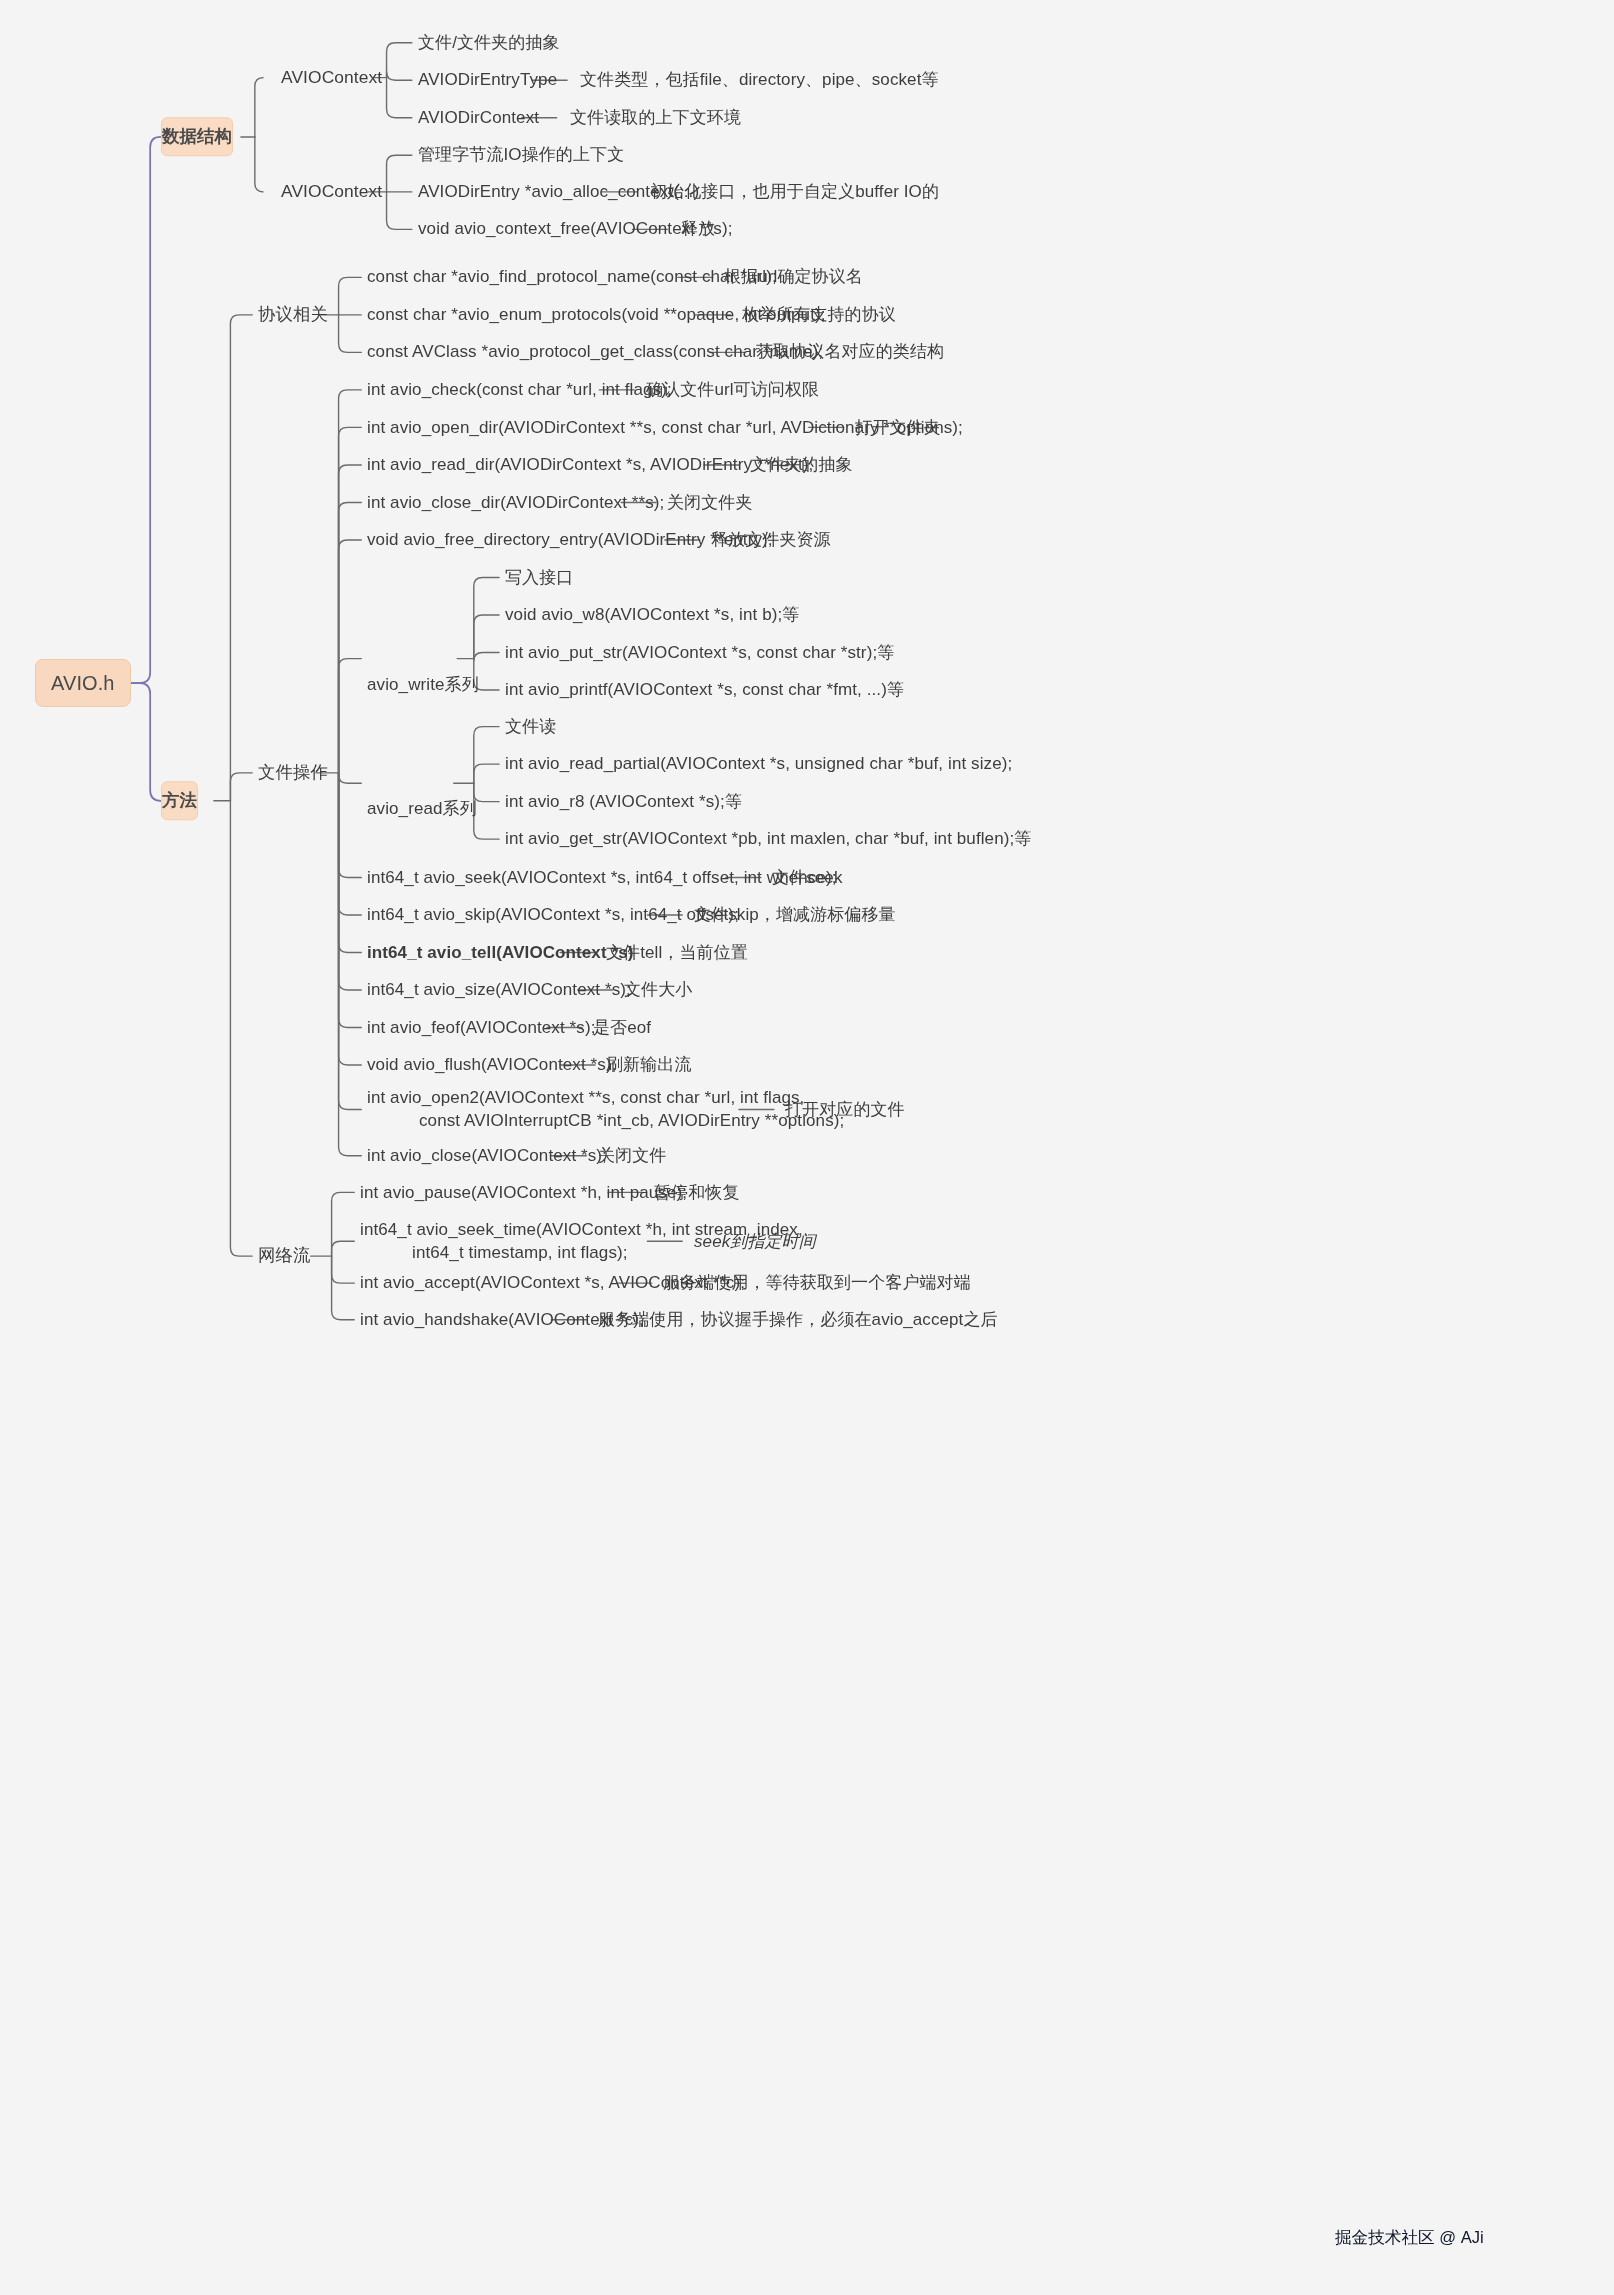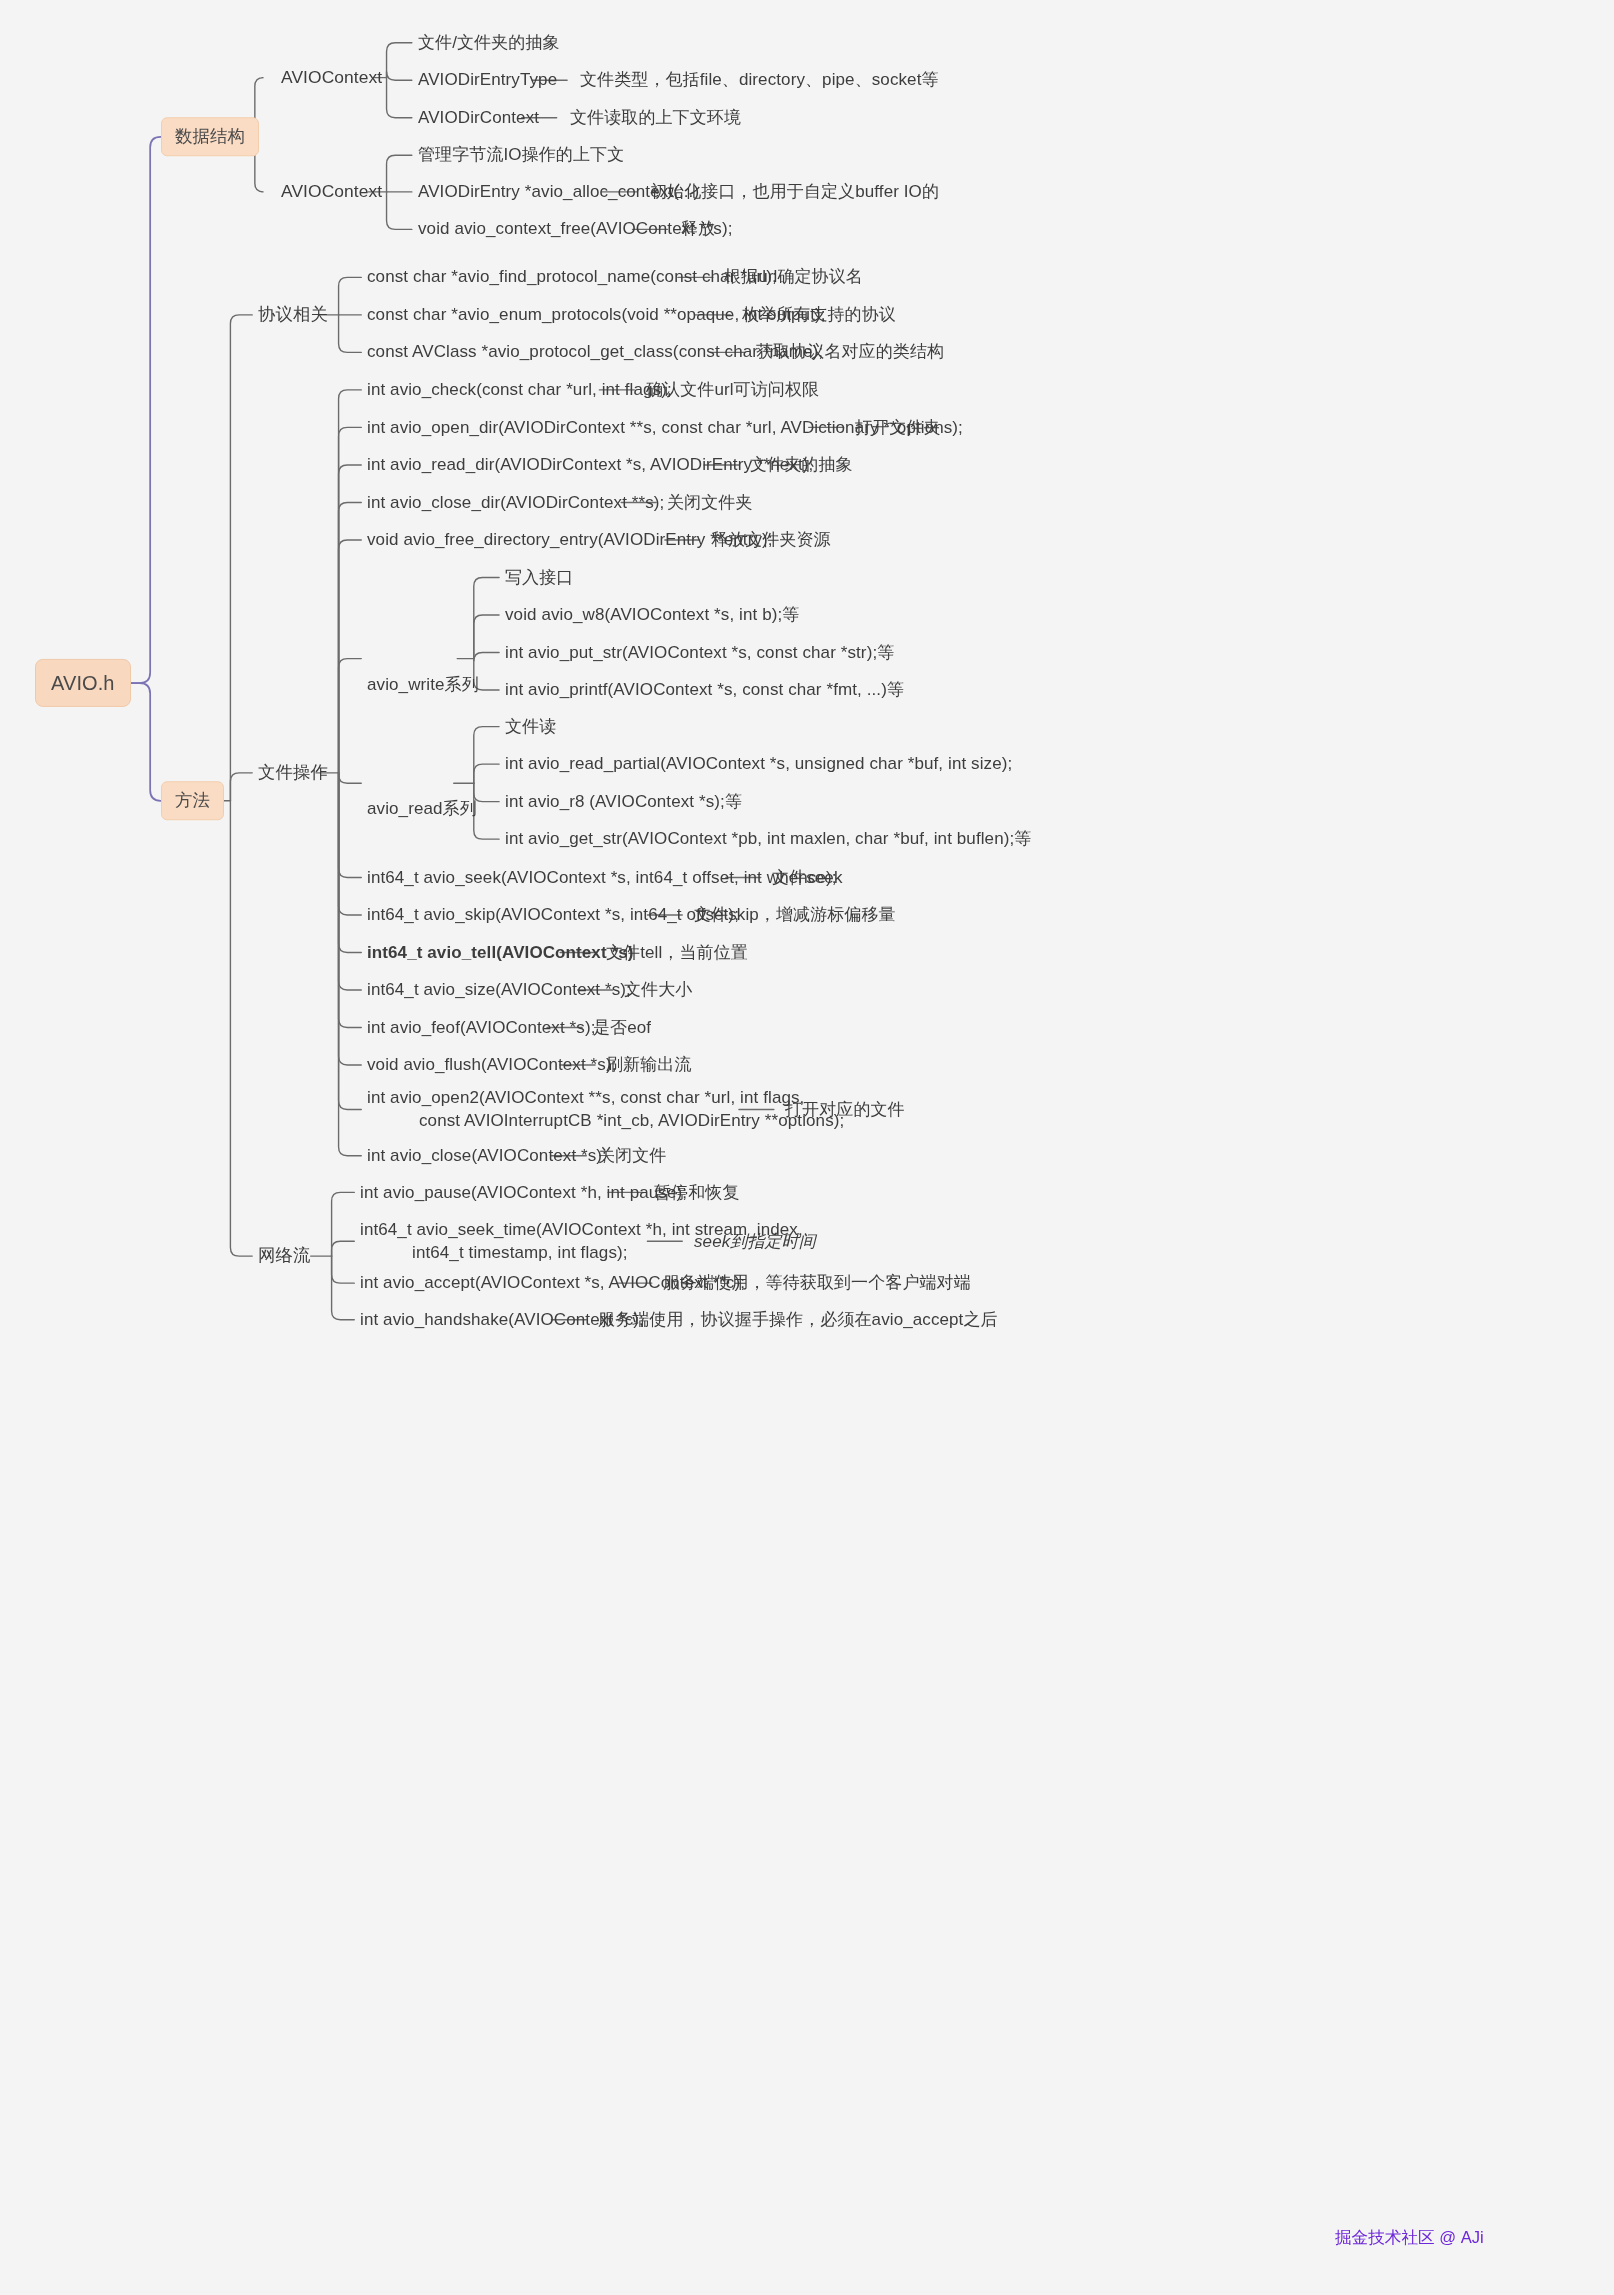--- a/index.html
+++ b/index.html
@@ -40,36 +40,37 @@
     border: 0.9px solid #f0c9a9;
     border-radius: 7.9px;
     padding: 9.6px 15px;
     font-size: 20px;
     color: #4a4a4a;
   }
   .node.lvl1 {
     background: #fadcc4;
     border: 0.9px solid #f2cead;
     border-radius: 6.1px;
-    padding: 7px 13px;
+    padding: 7px 0;
     font-size: 17.4px;
     color: #4a4a4a;
+    font-weight: bold;
   }
   .node.lvl2 { font-size: 17.4px; }
   .node.lvl3 { font-size: 17px; margin-top: 26px; }
   .node.leaf { font-size: 17px; }
   .node.desc { font-size: 17px; }
   .node .l2 {
     display: block;
     padding-left: 52px;
   }
   .watermark {
     position: absolute;
     font-size: 16.6px;
-    color: #6d28d9;
+    color: #0f172a;
     white-space: nowrap;
     transform: translateY(-50%);
   }
 </style>
 </head>
 <body>
 
 <div id="canvas">
   <svg class="links" id="links" viewBox="0 0 1850 2631" width="1614" height="2295">
       <path d="M148 783 H160 Q172 783 172 771 V169 Q172 157 184 157 H186" stroke="#7b74b4" fill="none" stroke-width="2" stroke-linecap="round"></path>

